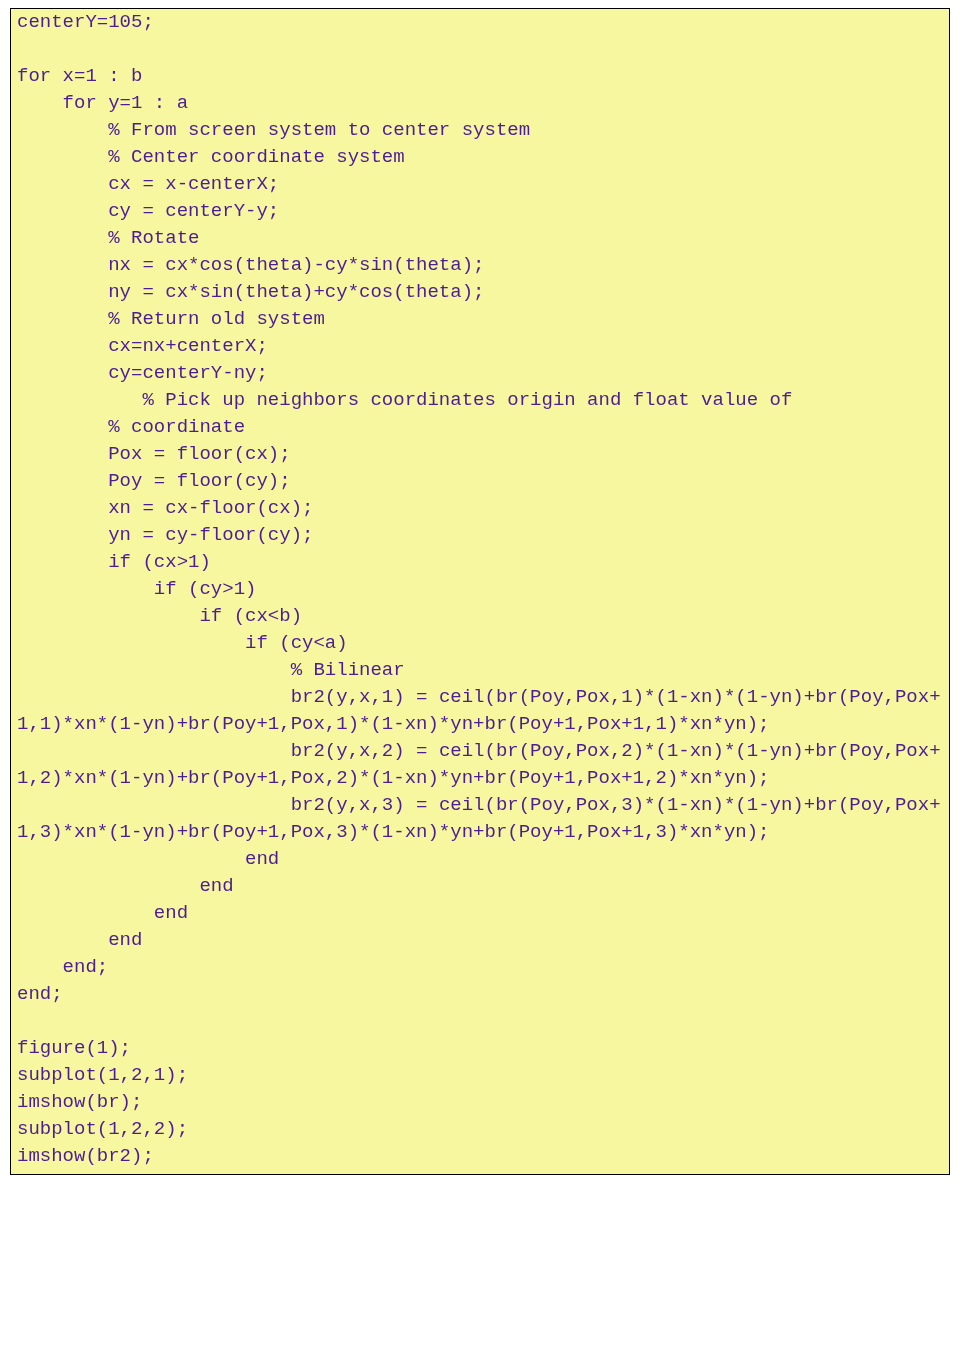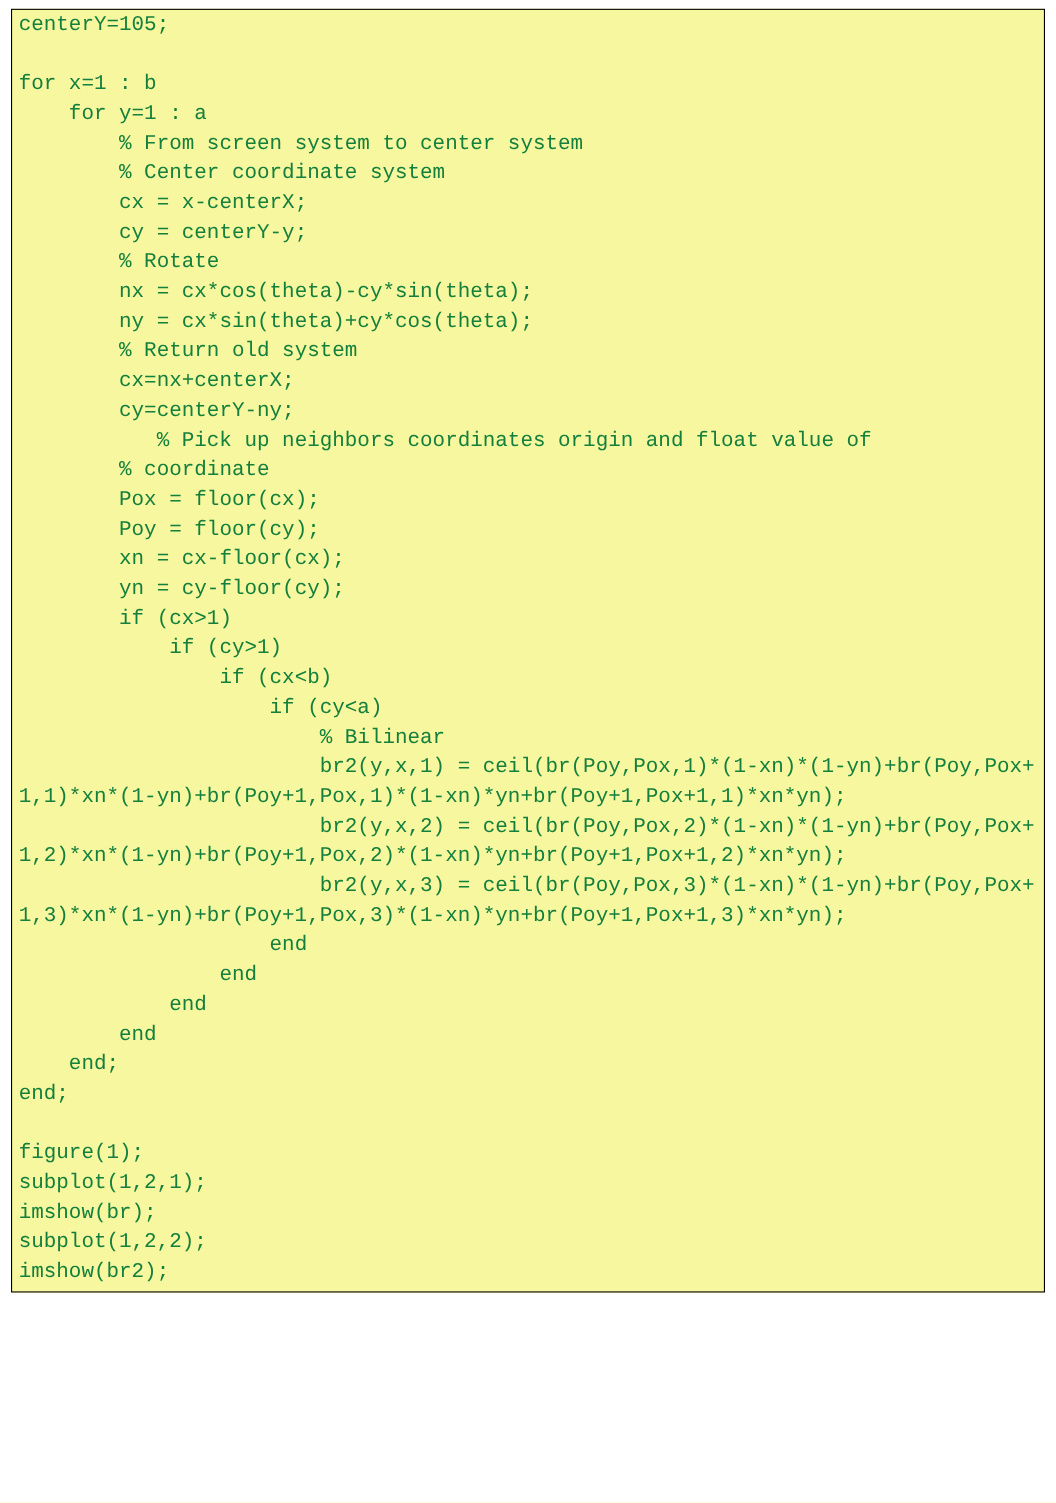--- a/index.html
+++ b/index.html
@@ -14,21 +14,21 @@
     margin: 8px auto;
     border: 1px solid #000;
     background: #f6f79e;
     font-family: "Courier New", Courier, monospace;
     font-size: 19px;
     line-height: 27px;
     white-space: pre-wrap;
     word-break: break-all;
     overflow-wrap: anywhere;
     padding: 0 6px 4px 6px;
-    color: #15803d;
+    color: #4c1d95;
   }
 </style>
 </head>
 <body>
 
 <div class="code-block">centerY=105;
 
 for x=1 : b
     for y=1 : a
         % From screen system to center system

